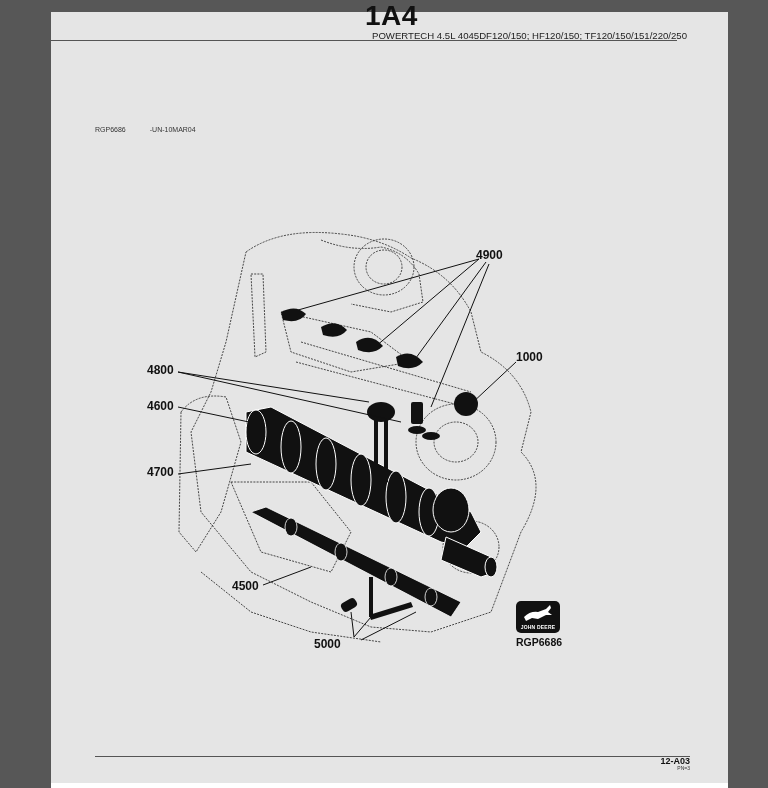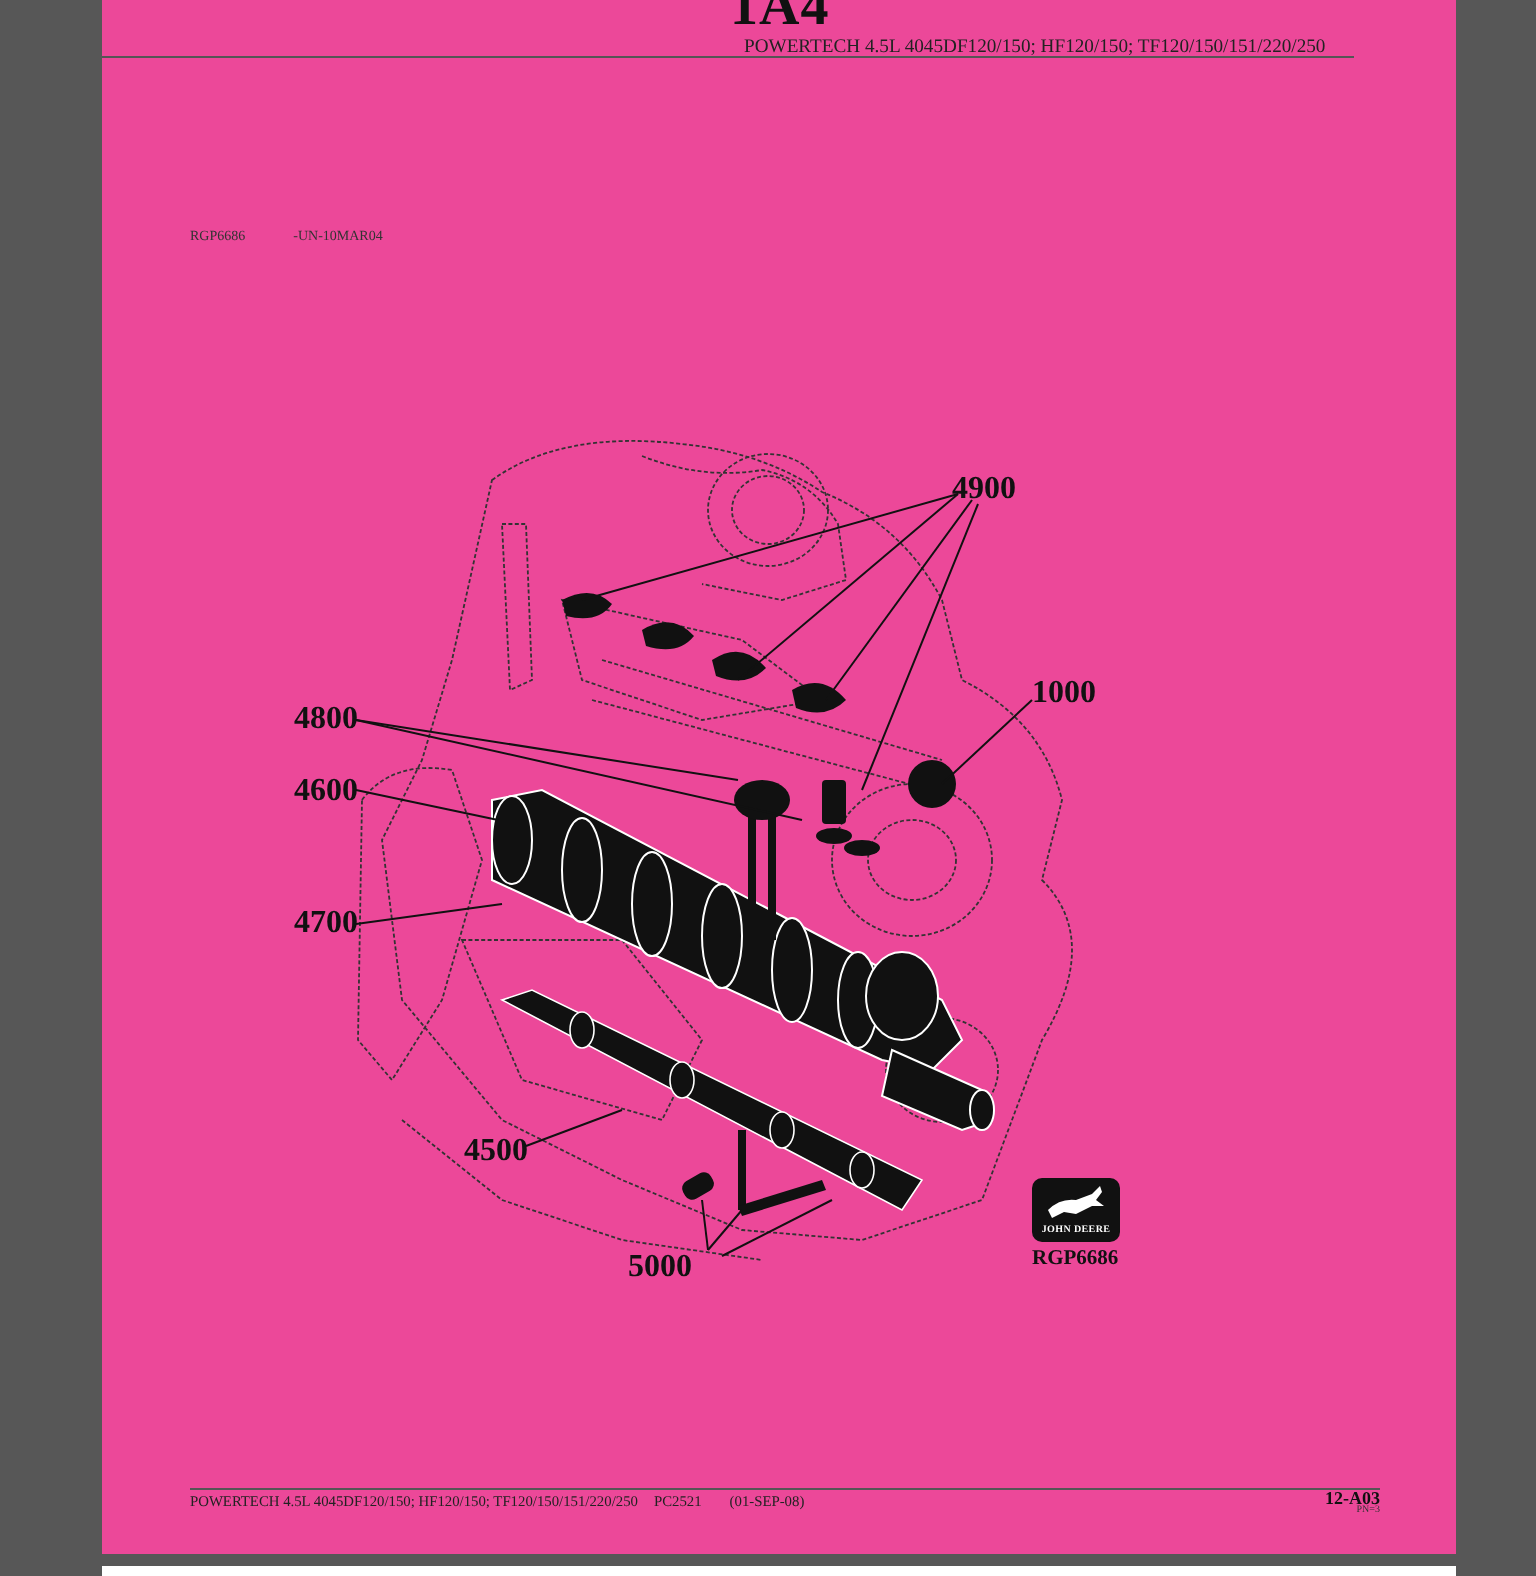--- a/index.html
+++ b/index.html
@@ -4,23 +4,22 @@
 <style>
   html, body { margin:0; padding:0; }
   body {
     width:768px; height:788px; overflow:hidden;
     background:#575757;
     position:relative;
     font-family:"Liberation Sans", sans-serif;
     color:#111;
   }
   .page {
-    position:absolute; left:51px; top:0; width:677px; height:777px;
-    background:#ec4899;
-    font-family:Liberation Serif, serif;
+    position:absolute; left:51px; top:12px; width:677px; height:777px;
+    background:#e5e5e5;
   }
   .page2 {
     position:absolute; left:51px; top:783px; width:677px; height:10px;
     background:#ffffff;
   }
   .big-title {
     position:absolute; left:314px; top:-12px;
     font-size:28px; font-weight:bold; letter-spacing:0.5px; color:#111;
   }
   .header-sub {
@@ -36,21 +35,21 @@
   }
   .index-titles div { white-space:nowrap; }
   .ref-line {
     position:absolute; left:44px; top:114px; font-size:7px; color:#333; white-space:nowrap;
   }
   .ref-line span + span { margin-left:24px; }
   .diagram {
     position:absolute; left:0; top:0; width:677px; height:777px;
   }
   .callout {
-    position:absolute; font-weight:bold; font-size:16px; color:#111;
+    position:absolute; font-weight:bold; font-size:12px; color:#111;
   }
   .logo {
     position:absolute; left:465px; top:589px; width:44px; height:32px;
     background:#111; border-radius:5px;
   }
   .logo-text {
     position:absolute; left:0; bottom:3px; width:100%; text-align:center;
     color:#fff; font-size:5px; font-weight:bold; letter-spacing:0.2px;
   }
   .logo-ref {
@@ -182,20 +181,17 @@
 
   <div class="logo">
     <svg width="44" height="24" viewBox="0 0 44 24">
       <path d="M8 16 Q14 10 22 11 L30 8 L34 4 L35 7 L32 11 L36 14 L30 14 L26 16 L22 18 L16 17 L10 20 Z" fill="#fff"></path>
     </svg>
     <div class="logo-text">JOHN DEERE</div>
   </div>
   <div class="logo-ref">RGP6686</div>
 
   <div class="footer-rule"></div>
-  <div class="footer-text">
-    <span>POWERTECH 4.5L 4045DF120/150; HF120/150; TF120/150/151/220/250</span><span>PC2521</span><span style="margin-left:14px">(01-SEP-08)</span>
-  </div>
   <div class="page-num">12-A03</div>
   <div class="page-sub">PN=3</div>
 </div>
 
 <div class="page2"></div>
 
 </body></html>

